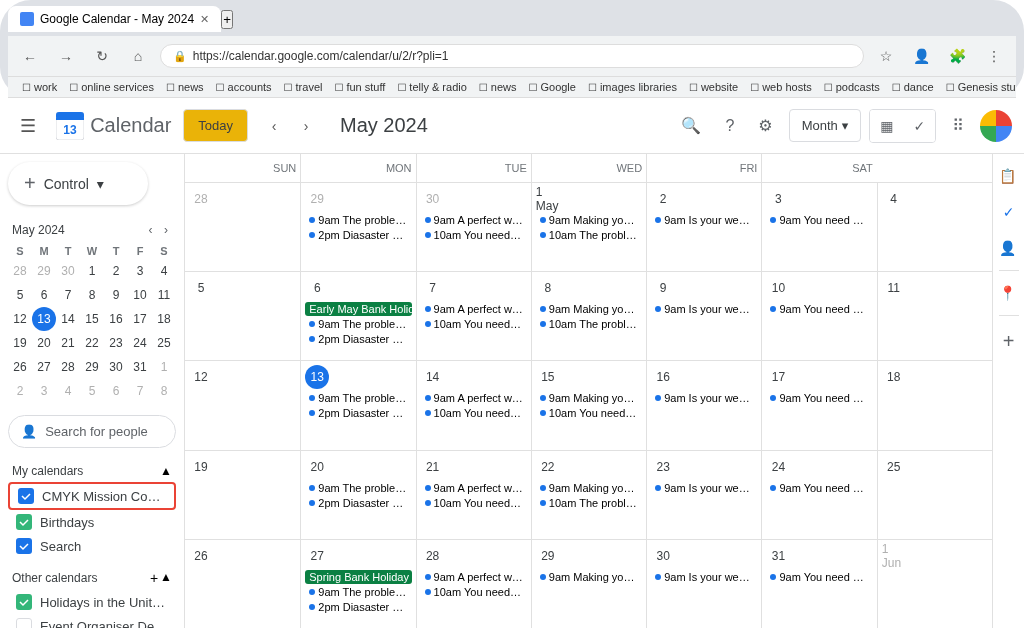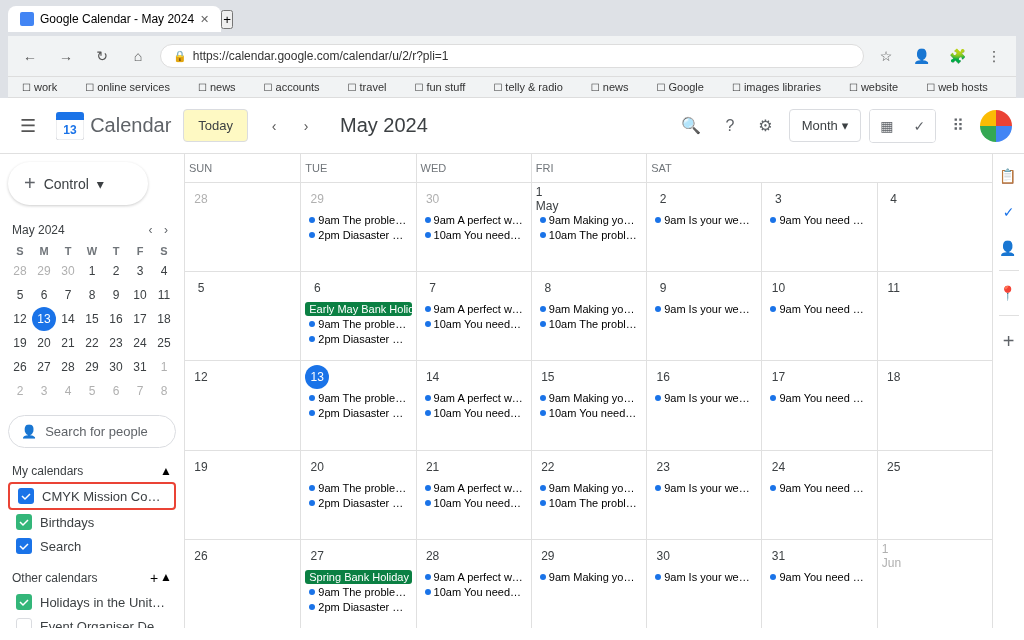--- a/index.html
+++ b/index.html
@@ -1,39 +1,39 @@
 <!DOCTYPE html>
 <html><head>
   <meta charset="utf-8">
   <style>
     * { box-sizing: border-box; margin: 0; padding: 0; }
     body { font-family: 'Google Sans', Arial, sans-serif; font-size: 13px; background: #fff; overflow: hidden; }
 
     
-    .browser-chrome { background: #dee1e6; padding: 6px 8px 0; }
+    .browser-chrome { background: #dee1e6; padding: 6px 8px 0; border-radius: 31px; }
     .browser-tab-bar { display: flex; align-items: center; margin-bottom: 4px; }
     .browser-tab { background: #fff; border-radius: 8px 8px 0 0; padding: 6px 12px; font-size: 12px; display: flex; align-items: center; gap: 6px; min-width: 180px; }
     .browser-tab .favicon { width: 14px; height: 14px; background: #4285f4; border-radius: 2px; display: inline-block; }
     .browser-tab .tab-close { margin-left: auto; color: #666; cursor: pointer; font-size: 11px; }
     .browser-toolbar { background: #f1f3f4; display: flex; align-items: center; padding: 6px 8px; gap: 8px; border-bottom: 1px solid #ddd; }
     .nav-btn { background: none; border: none; color: #555; font-size: 14px; cursor: pointer; padding: 4px; border-radius: 50%; width: 28px; height: 28px; display: flex; align-items: center; justify-content: center; }
     .address-bar { flex: 1; background: #fff; border: 1px solid #ddd; border-radius: 20px; padding: 4px 12px; font-size: 12px; color: #333; display: flex; align-items: center; gap: 6px; }
     .address-bar input { border: none; outline: none; flex: 1; font-size: 12px; color: #333; background: transparent; }
-    .bookmarks-bar { background: #f1f3f4; display: flex; align-items: flex-end; padding: 2px 8px; gap: 16px; border-bottom: 1px solid #ddd; overflow: hidden; }
+    .bookmarks-bar { background: #f1f3f4; display: flex; align-items: flex-end; padding: 2px 8px; gap: 0; border-bottom: 1px solid #ddd; overflow: hidden; }
     .bookmark-item { font-size: 11px; padding: 2px 6px; color: #333; cursor: pointer; white-space: nowrap; display: flex; align-items: center; gap: 3px; border-radius: 4px; }
     .bookmark-item::before { content: '☐'; font-size: 10px; }
 
     
     .app-container { display: flex; flex-direction: column; height: calc(640px - 110px); }
     .app-header { display: flex; align-items: center; padding: 8px 12px; border-bottom: 1px solid #e0e0e0; gap: 12px; height: 56px; }
     .hamburger { background: none; border: none; font-size: 18px; cursor: pointer; padding: 8px; border-radius: 50%; color: #555; }
     .app-logo { display: flex; align-items: center; gap: 6px; }
     .logo-box { width: 28px; height: 28px; background: linear-gradient(135deg, #4285f4 25%, #34a853 25%, #34a853 50%, #fbbc04 50%, #fbbc04 75%, #ea4335 75%); border-radius: 4px; display: flex; align-items: center; justify-content: center; color: white; font-size: 10px; font-weight: bold; }
     .app-name { font-size: 20px; color: #5f6368; font-weight: 400; }
-    .today-btn { border: 1px solid #dadce0; border-radius: 4px; padding: 8px 14px; font-size: 13px; cursor: pointer; background: #fef9c3; color: #3c4043; }
+    .today-btn { border: 1px solid #dadce0; border-radius: 4px; padding: 8px 14px; font-size: 13px; cursor: pointer; background: #eab308; color: #3c4043; }
     .nav-arrows { display: flex; gap: 4px; }
     .month-title { font-size: 20px; color: #3c4043; font-weight: 400; flex: 1; margin-left: 8px; }
     .header-actions { display: flex; align-items: center; gap: 8px; }
     .icon-btn { background: none; border: none; padding: 8px; border-radius: 50%; cursor: pointer; color: #5f6368; font-size: 16px; }
     .month-dropdown { border: 1px solid #dadce0; border-radius: 4px; padding: 8px 12px; font-size: 13px; cursor: pointer; background: #fff; color: #3c4043; display: flex; align-items: center; gap: 4px; }
     .view-switch { display: flex; border: 1px solid #dadce0; border-radius: 4px; overflow: hidden; }
     .view-btn { padding: 8px 10px; background: #fff; border: none; cursor: pointer; color: #5f6368; font-size: 14px; }
     .avatar { width: 32px; height: 32px; border-radius: 50%; background: conic-gradient(#ea4335 0deg 90deg, #4285f4 90deg 180deg, #34a853 180deg 270deg, #fbbc04 270deg 360deg); cursor: pointer; }
 
     
@@ -68,21 +68,21 @@
     .checkbox { width: 16px; height: 16px; border-radius: 3px; display: flex; align-items: center; justify-content: center; flex-shrink: 0; }
     .checkbox.blue { background: #1a73e8; }
     .checkbox.green { background: #33b679; }
     .checkbox.empty { border: 1px solid #dadce0; }
     .checkbox svg { width: 12px; height: 12px; fill: white; }
     .cal-item-label { font-size: 13px; color: #3c4043; white-space: nowrap; overflow: hidden; text-overflow: ellipsis; }
 
     
     .calendar-grid { flex: 1; display: flex; flex-direction: column; overflow: hidden; }
     .day-headers { display: grid; grid-template-columns: repeat(7, 1fr); border-bottom: 1px solid #e0e0e0; }
-    .day-header { padding: 8px 4px; text-align: left; font-size: 11px; color: #70757a; font-weight: 500; border-left: 1px solid #e0e0e0; }
+    .day-header { padding: 8px 4px; text-align: right; font-size: 11px; color: #70757a; font-weight: 500; border-left: 1px solid #e0e0e0; }
     .day-header:first-child { border-left: none; }
     .weeks-container { flex: 1; display: flex; flex-direction: column; }
     .week-row { display: grid; grid-template-columns: repeat(7, 1fr); flex: 1; border-bottom: 1px solid #e0e0e0; min-height: 0; }
     .week-row:last-child { border-bottom: none; }
     .day-cell { border-left: 1px solid #e0e0e0; padding: 4px; overflow: hidden; cursor: pointer; }
     .day-cell:first-child { border-left: none; }
     .day-number { font-size: 12px; color: #3c4043; width: 24px; height: 24px; display: flex; align-items: center; justify-content: center; border-radius: 50%; margin-bottom: 2px; }
     .day-number.today { background: #1a73e8; color: white; }
     .day-number.other-month { color: #b0b0b0; }
     .event { font-size: 11px; padding: 1px 4px; border-radius: 3px; margin-bottom: 1px; white-space: nowrap; overflow: hidden; text-overflow: ellipsis; cursor: pointer; display: flex; align-items: center; gap: 3px; }
@@ -331,20 +331,21 @@
           <div class="checkbox empty"></div>
           <span class="cal-item-label">Event Organiser Demo - E...</span>
         </div>
       </div>
 
     </div>
 
     <div class="calendar-grid">
       <div class="day-headers">
         <div class="day-header">SUN</div>
+        <div class="day-header">MON</div>
         <div class="day-header">TUE</div>
         <div class="day-header">WED</div>
         <div class="day-header">FRI</div>
         <div class="day-header">SAT</div>
       </div>
       <div class="weeks-container" id="weeks-container">
       <div class="week-row">
             <div class="day-cell">
               <div class="day-number other-month">28</div>
             </div>

